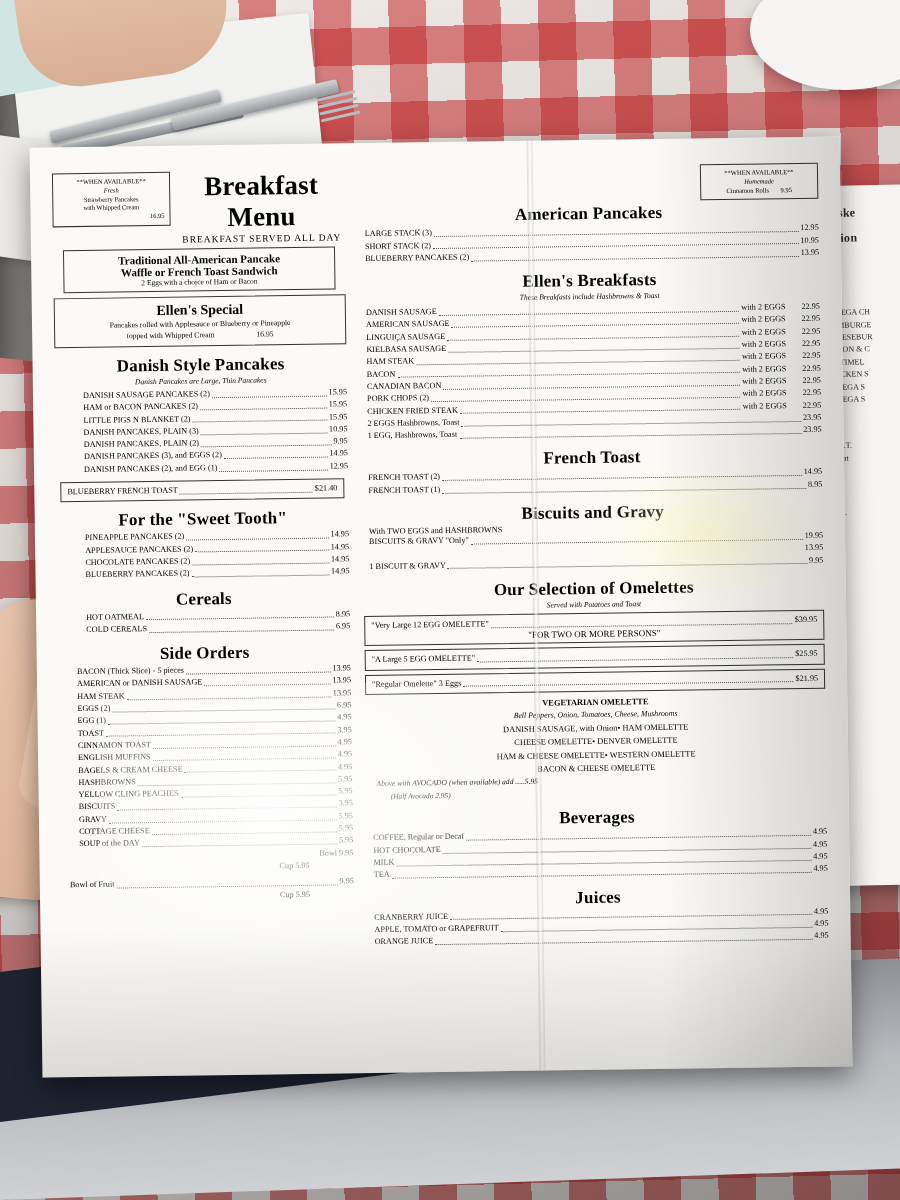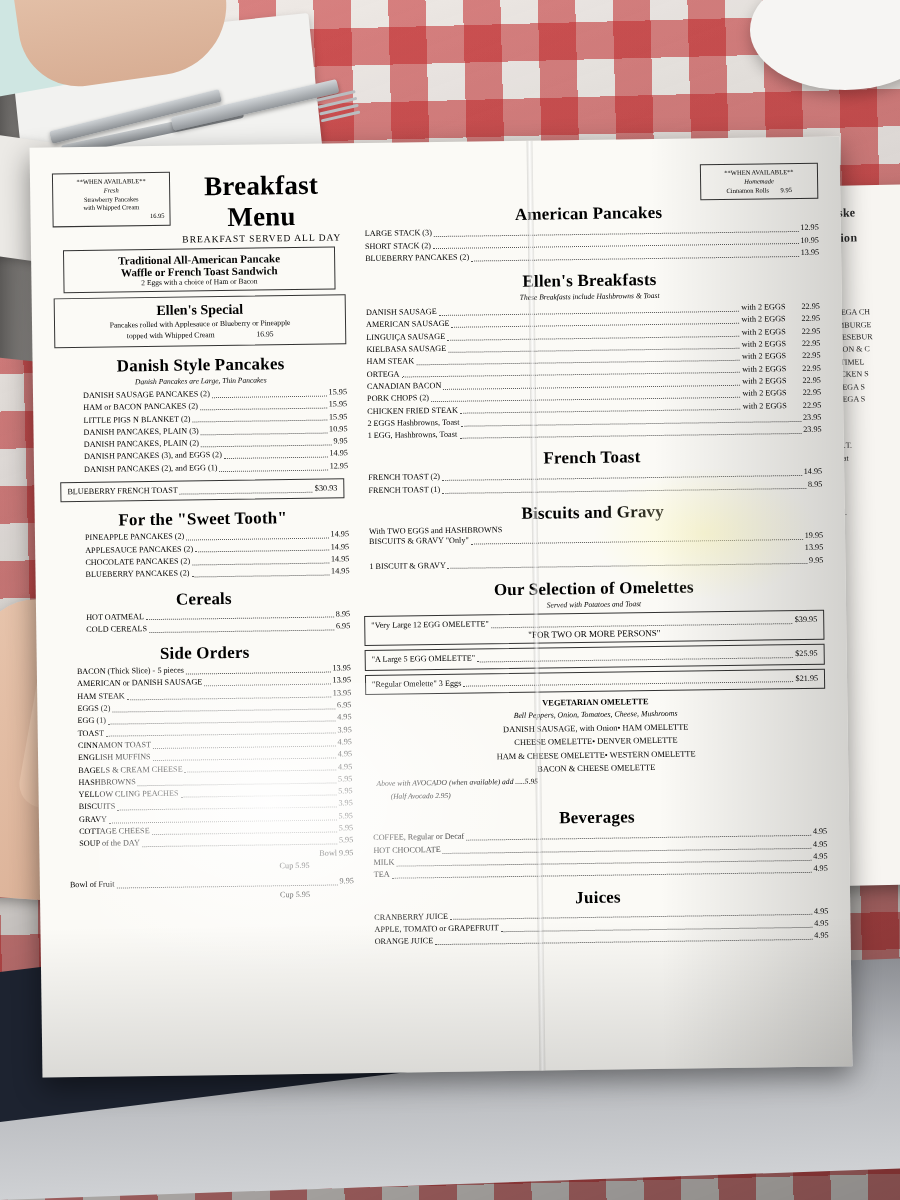--- a/index.html
+++ b/index.html
@@ -305,21 +305,21 @@
                 <span class="nm">DANISH PANCAKES (2), and EGG (1)</span>
                 <span class="dots"></span>
                 <span class="pr">12.95</span>
               </div>
           </div>
 
           <div class="bft-box">
             <div class="item">
                 <span class="nm">BLUEBERRY   FRENCH   TOAST</span>
                 <span class="dots"></span>
-                <span class="pr">$30.93</span>
+                <span class="pr">$21.40</span>
               </div>
           </div>
 
           <div class="sec-head">For the "Sweet Tooth"</div>
           <div class="indent">
             <div class="item">
                 <span class="nm">PINEAPPLE PANCAKES (2)</span>
                 <span class="dots"></span>
                 <span class="pr">14.95</span>
               </div>
@@ -508,21 +508,21 @@
                 <span class="nm" style="margin-right:16px">with 2 EGGS</span>
                 <span class="pr">22.95</span>
               </div>
             <div class="item">
                 <span class="nm">HAM STEAK</span>
                 <span class="dots"></span>
                 <span class="nm" style="margin-right:16px">with 2 EGGS</span>
                 <span class="pr">22.95</span>
               </div>
             <div class="item">
-                <span class="nm">ORTEGA</span>
+                <span class="nm">BACON</span>
                 <span class="dots"></span>
                 <span class="nm" style="margin-right:16px">with 2 EGGS</span>
                 <span class="pr">22.95</span>
               </div>
             <div class="item">
                 <span class="nm">CANADIAN BACON</span>
                 <span class="dots"></span>
                 <span class="nm" style="margin-right:16px">with 2 EGGS</span>
                 <span class="pr">22.95</span>
               </div>

